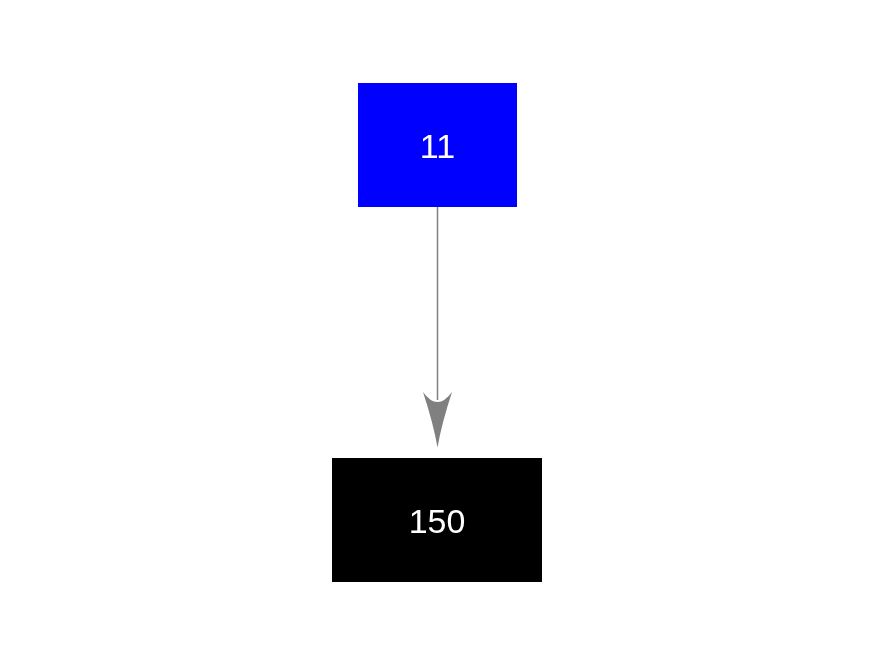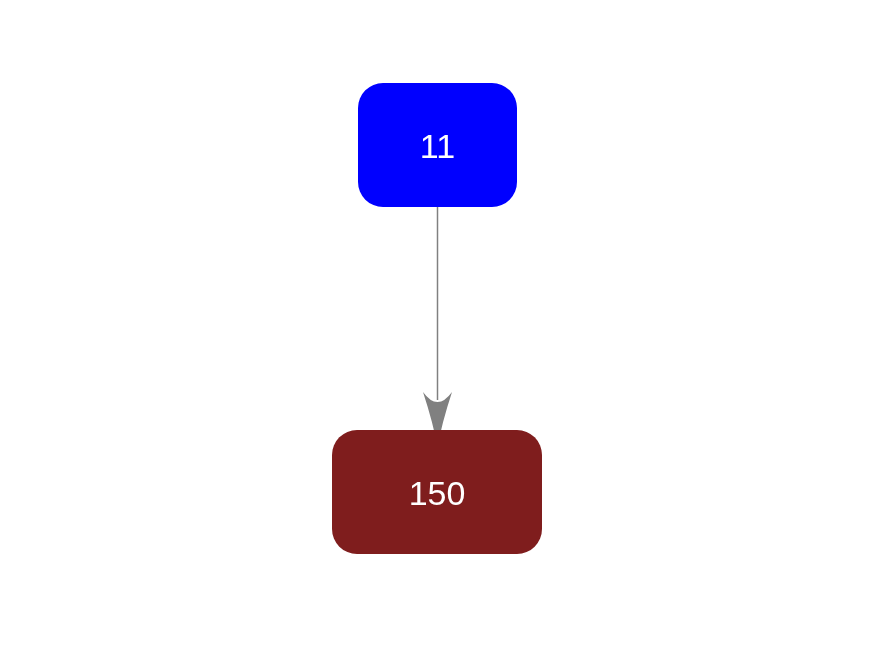--- a/index.html
+++ b/index.html
@@ -20,35 +20,34 @@
     display: flex;
     align-items: center;
     justify-content: center;
     box-sizing: border-box;
     padding-top: 4px;
     color: #ffffff;
     font-size: 34px;
     line-height: 1.15;
     text-align: right;
     user-select: none;
-    border-radius: 25px;
   }
   .node-top {
     left: 358px;
     top: 83px;
     width: 159px;
     height: 124px;
     background: #0000ff;
   }
   .node-bottom {
     left: 332px;
-    top: 430px;
+    top: 458px;
     width: 210px;
     height: 124px;
-    background: #7f1d1d;
+    background: #000000;
   }
   .edge-svg {
     position: absolute;
     left: 0;
     top: 0;
     width: 875px;
     height: 656px;
     pointer-events: none;
   }
 </style>

